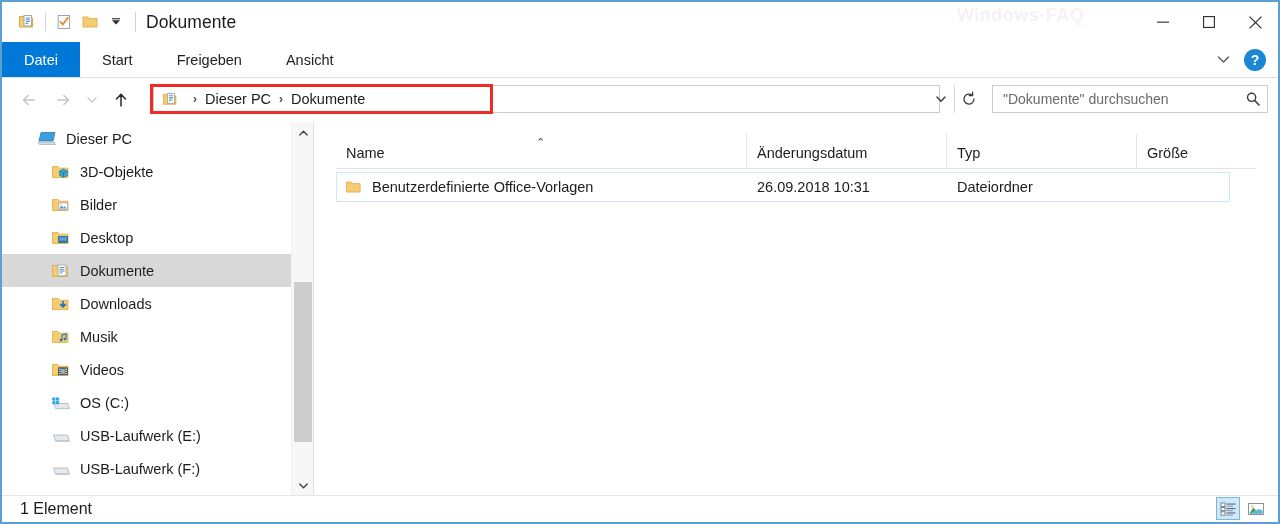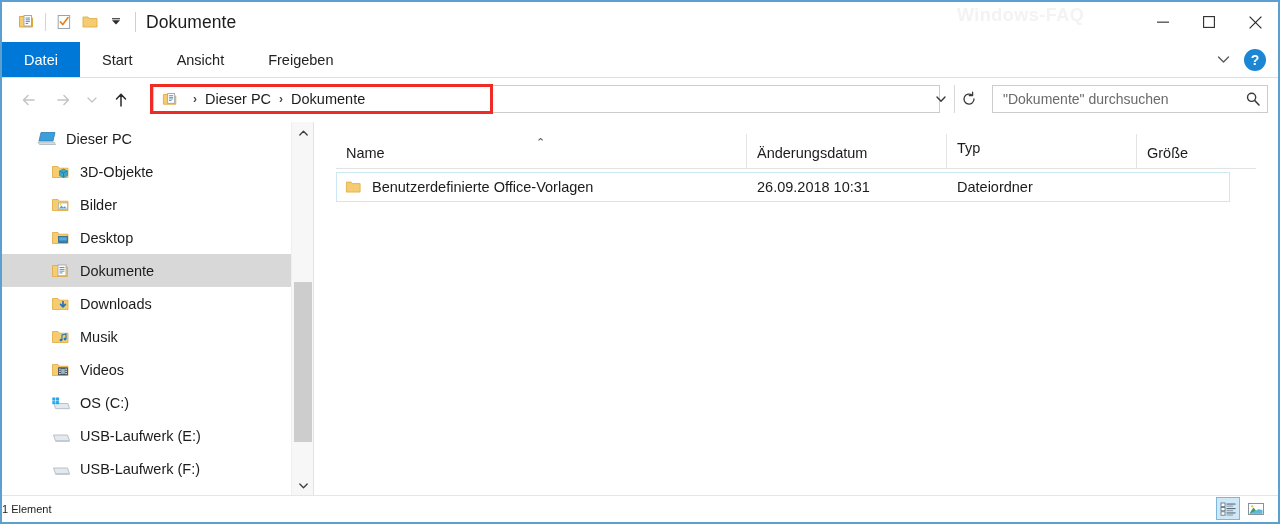--- a/index.html
+++ b/index.html
@@ -305,21 +305,21 @@
     color: #1c1c1c;
     padding: 0 0 7px 10px;
     height: 34px;
     display: flex;
     align-items: flex-end;
     position: relative;
   }
   .col + .col { border-left: 1px solid #e3e3e3; }
   .col-name { width: 410px; }
   .col-date { width: 200px; }
-  .col-type { width: 190px; align-items: center; }
+  .col-type { width: 190px; }
   .col-size { width: 120px; padding-left: 10px; }
   #sort-caret {
     position: absolute;
     left: 200px; top: 2px;
     font-size: 11px;
     color: #4a4a4a;
   }
   #header-rule {
     position: absolute;
     left: 22px; top: 46px;
@@ -358,22 +358,23 @@
     position: absolute;
     left: 0; bottom: 0;
     width: 1276px;
     height: 26px;
     background: #ffffff;
     border-top: 1px solid #e6e6e6;
     display: flex;
     align-items: center;
   }
   #status-text {
-    font-size: 11px;
+    font-size: 16px;
     color: #1c1c1c;
+    padding-left: 18px;
   }
   #view-btns {
     position: absolute;
     right: 10px;
     top: 1px;
     display: flex;
     gap: 4px;
     align-items: center;
   }
   .view-btn {
@@ -450,22 +451,22 @@
         <svg width="13" height="13" viewBox="0 0 13 13">
           <path d="M0.6 0.6 L12.4 12.4 M12.4 0.6 L0.6 12.4" stroke="#2b2b2b" stroke-width="1.2"></path>
         </svg>
       </div>
     </div>
   </div>
 
   <div id="ribbon">
     <div class="tab file">Datei</div>
     <div class="tab">Start</div>
+    <div class="tab">Freigeben</div>
     <div class="tab">Ansicht</div>
-    <div class="tab">Freigeben</div>
 
     <div class="ribbon-right">
       <div class="chev-btn">
         <svg width="15" height="15" viewBox="0 0 15 15">
           <path d="M2.5 5 L7.5 10 L12.5 5" fill="none" stroke="#5a5a5a" stroke-width="1.4" stroke-linecap="round" stroke-linejoin="round"></path>
         </svg>
       </div>
       <div class="help-btn">?</div>
     </div>
   </div>

